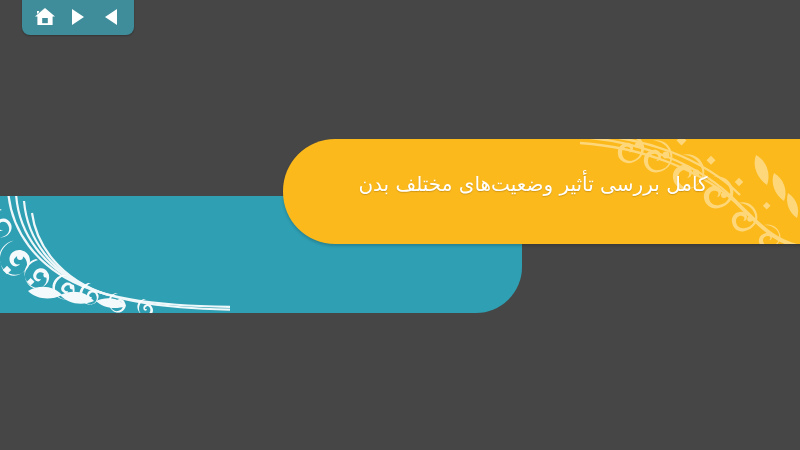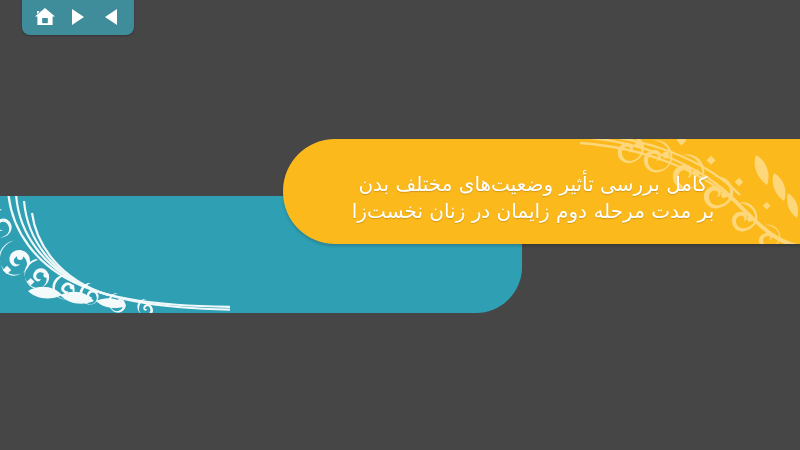--- a/index.html
+++ b/index.html
@@ -197,16 +197,15 @@
         <rect x="186" y="70" width="5.4" height="5.4" transform="rotate(45 188.7 72.7)"></rect>
         <path d="M196 40 c10 6 14 18 10 28 -9 -6 -14 -18 -10 -28z"></path>
         <path d="M210 60 c9 6 12 16 9 25 -8 -5 -12 -16 -9 -25z"></path>
         <path d="M178 22 c11 6 15 19 11 30 -10 -7 -15 -19 -11 -30z"></path>
       </g>
     </svg>
   </div>
 
   <div class="title-block">
     <span class="title-line">کامل بررسی تأثیر وضعیت‌های مختلف بدن</span>
-    <span class="title-line">بر مدت مرحله دوم زایمان در زنان نخست‌زا</span>
   </div>
 
 </div>
 
 </body></html>

